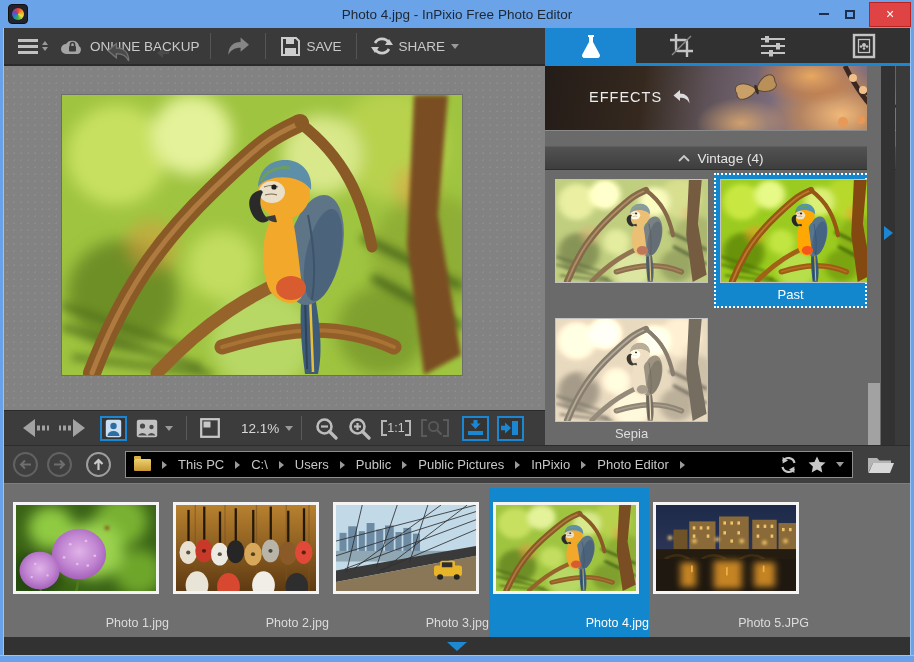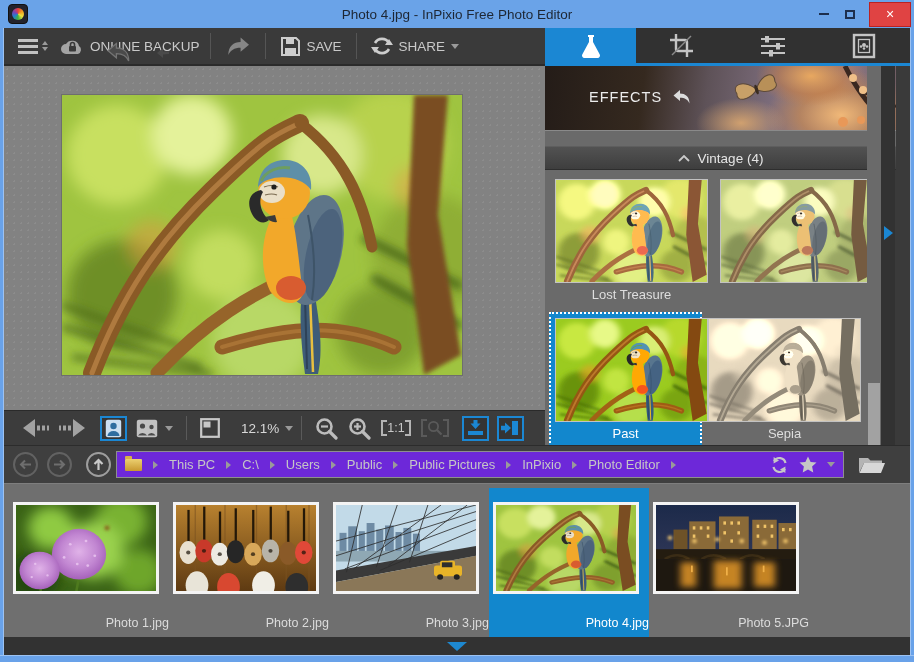--- a/index.html
+++ b/index.html
@@ -92,21 +92,21 @@
   .panel-rail { position:absolute; right:0; top:0; width:14px; height:379px; background:#323232; }
   .rail-arrow { position:absolute; left:3px; top:160px; width:0; height:0;
     border-top:7px solid transparent; border-bottom:7px solid transparent; border-left:9px solid #1b87d3; }
 
   
   .breadcrumb-bar { position:absolute; left:4px; top:445px; width:906px; height:38px; background:#3f3f3f;
     border-top:1px solid #2c2c2c; display:flex; align-items:center; }
   .nav-circle { width:25px; height:25px; border-radius:50%; border:2px solid #626262; display:flex;
     align-items:center; justify-content:center; margin-left:9px; }
   .nav-circle.up { border-color:#9e9e9e; margin-left:14px; }
-  .crumb-field { margin-left:5px; width:728px; height:27px; background:#6d28d9; border:1px solid #8e8e8e;
+  .crumb-field { margin-left:14px; width:728px; height:27px; background:#000000; border:1px solid #8e8e8e;
     display:flex; align-items:center; font-size:13px; color:#c6c6c6; padding:0 8px; }
   .crumb-item { padding:0 2px; }
   .crumb-sep { width:0; height:0; border-top:4px solid transparent; border-bottom:4px solid transparent;
     border-left:5px solid #9a9a9a; margin:0 9px; }
   .folder-ico { position:relative; width:17px; height:12px; background:linear-gradient(#ecd070,#c89830);
     border-radius:1px; margin-right:2px; }
   .folder-ico::before { content:""; position:absolute; left:0; top:-3px; width:7px; height:3px;
     background:#d8b048; border-radius:1px 1px 0 0; }
   .crumb-tools { margin-left:auto; display:flex; align-items:center; gap:10px; }
   .open-folder { margin-left:14px; }
@@ -612,28 +612,20 @@
       <div class="panel-divider"></div>
       <div class="section-header">
         <svg width="12" height="7" viewBox="0 0 12 7">
           <polyline points="1,6 6,1 11,6" fill="none" stroke="#cacaca" stroke-width="1.8"></polyline>
         </svg>
         <span>Vintage (4)</span>
       </div>
       <div class="tiles">
         <div class="tile">
           <span class="timg">
-            <svg viewBox="0 0 400 280" preserveAspectRatio="none" style="filter:saturate(.85) brightness(1.14) hue-rotate(-8deg)">
-                <use href="#g-parrot"></use>
-              </svg>
-          </span>
-          <div class="tlabel">Lost Treasure</div>
-        </div>
-        <div class="tile">
-          <span class="timg">
             <svg viewBox="0 0 400 280" preserveAspectRatio="none" style="filter:sepia(.3) saturate(.7) brightness(1.06)">
                 <use href="#g-parrot"></use>
               </svg>
           </span>
         </div>
         <div class="tile selected">
           <span class="timg">
             <svg viewBox="0 0 400 280" preserveAspectRatio="none" style="filter:saturate(1.25) contrast(1.04)">
                 <use href="#g-parrot"></use>
               </svg>

